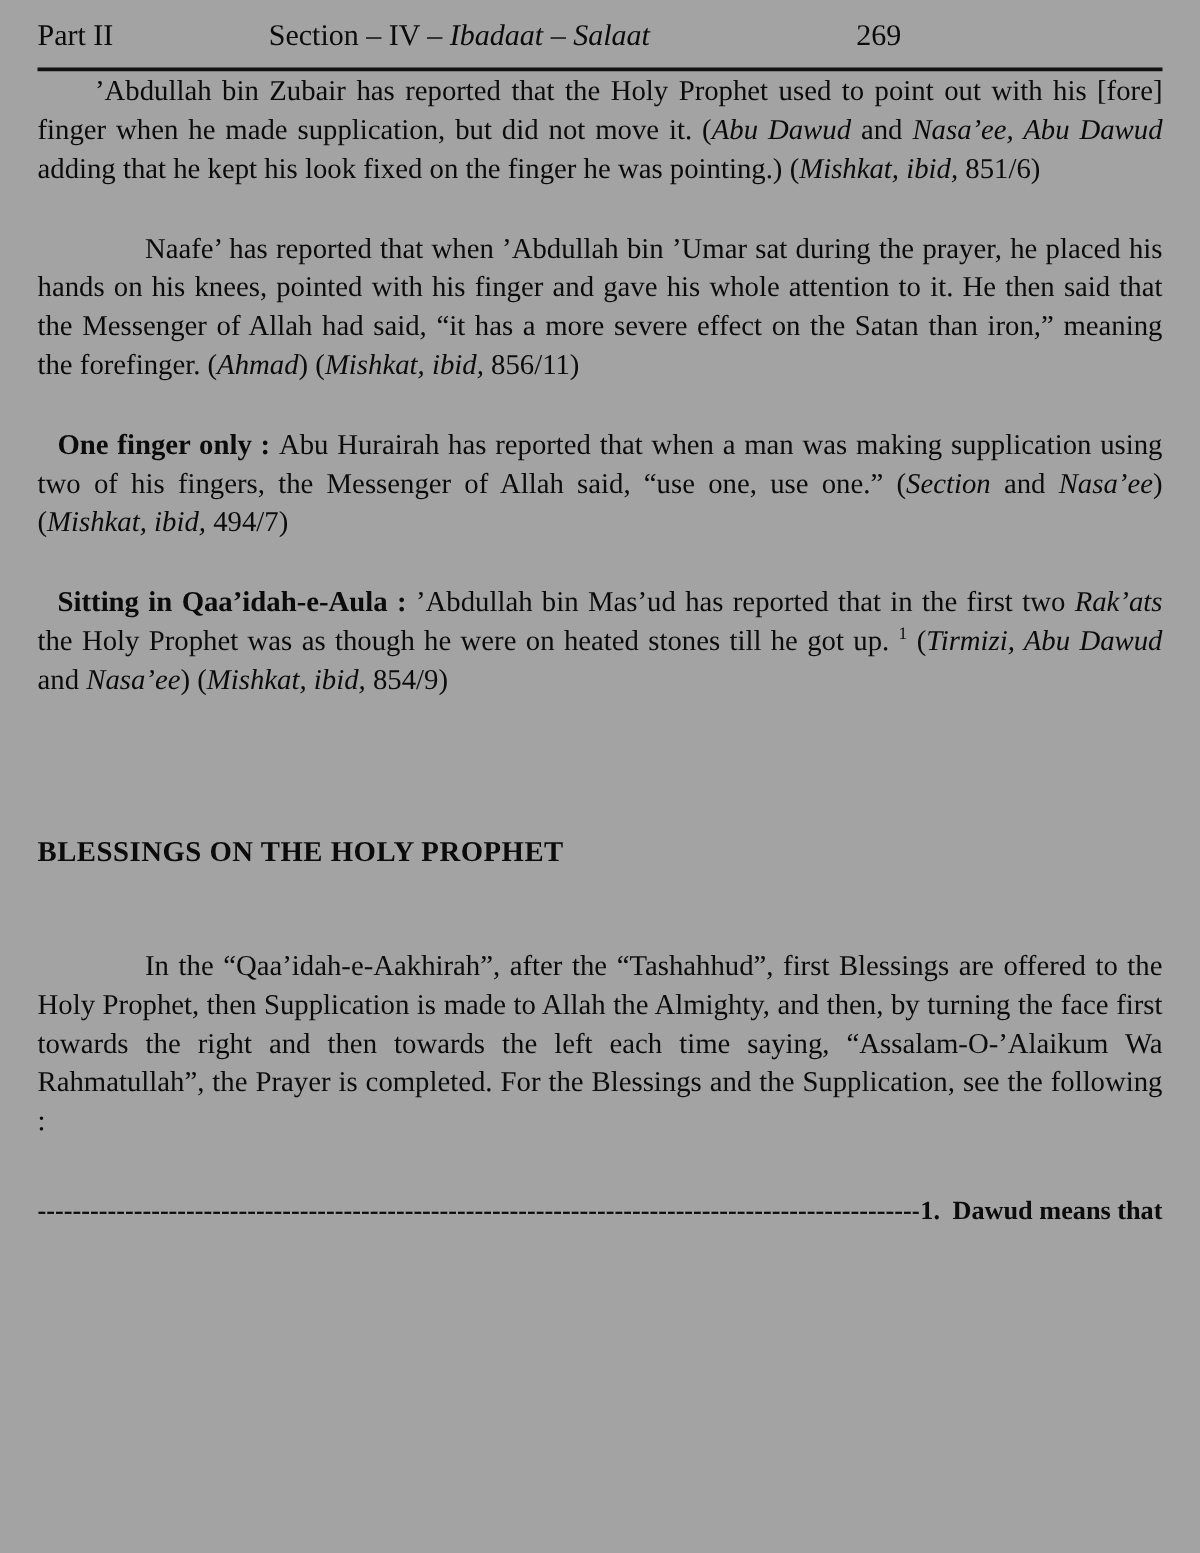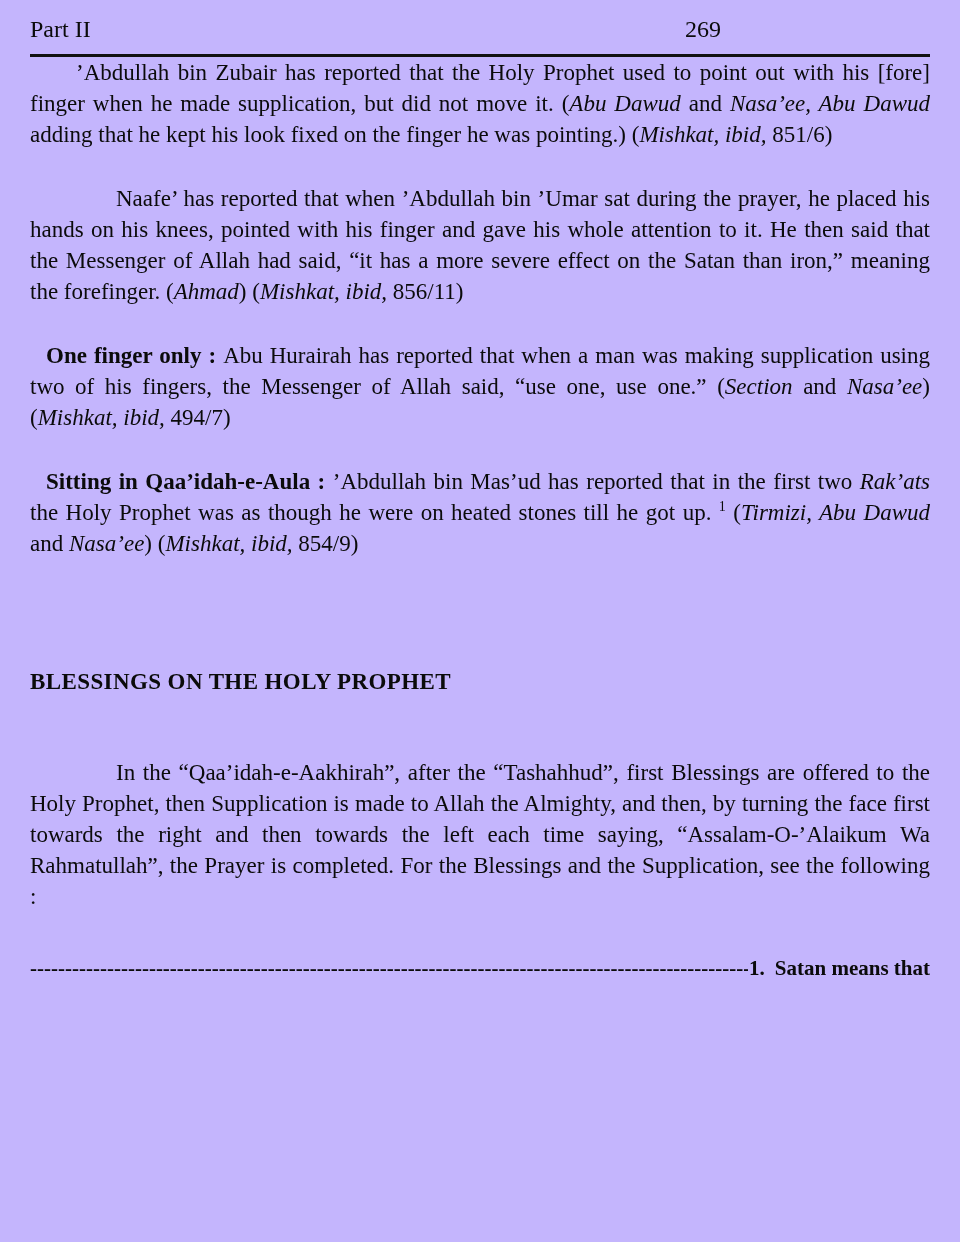--- a/index.html
+++ b/index.html
@@ -1,20 +1,20 @@
 <!DOCTYPE html>
 <html><head>
 <meta charset="utf-8">
 <style>
   html,body{margin:0;padding:0;background:#ffffff;}
   .page{
     width:960px;height:1242px;box-sizing:border-box;
     padding:14px 30px 0 30px;
     font-family:"Liberation Serif", serif;
-    color:#0b0b0b;background:#c4b5fd;position:relative;
+    color:#0b0b0b;background:#a3a3a3;position:relative;
   }
   
   .hdr{position:relative;height:36px;font-size:24px;}
   .hdr-left{position:absolute;left:0;top:2px;}
   .hdr-title{position:absolute;left:185px;top:2px;}
   .hdr-num{position:absolute;left:655px;top:2px;}
   .rule{border:none;border-top:3px solid #111;margin:4px 0 0 0;}
   
   p.para{font-size:23px;line-height:31px;text-align:justify;margin:0 0 33px 0;}
   .first-para{margin-top:32px;}
@@ -35,37 +35,38 @@
   .fn-lead{font-weight:bold;margin-left:10px;}
   .fn-line2{font-weight:bold;}
 </style>
 </head>
 <body>
 
 <div class="page">
 
   <div class="hdr">
     <span class="hdr-left">Part II</span>
+    <span class="hdr-title"><span>Section – IV – </span><span class="i">Ibadaat – Salaat</span></span>
     <span class="hdr-num">269</span>
   </div>
   <hr class="rule">
 
   <p class="para ind-sm first-para"><span>’Abdullah bin Zubair has reported that the Holy Prophet used to point out with his [fore] finger when he made supplication, but did not move it. (</span><span class="i">Abu Dawud</span><span> and </span><span class="i">Nasa’ee, Abu Dawud</span><span> adding that he kept his look fixed on the finger he was pointing.) (</span><span class="i">Mishkat, ibid,</span><span> 851/6)</span></p>
 
   <p class="para ind-lg"><span>Naafe’ has reported that when ’Abdullah bin ’Umar sat during the prayer, he placed his hands on his knees, pointed with his finger and gave his whole attention to it. He then said that the Messenger of Allah had said, “it has a more severe effect on the Satan than iron,” meaning the forefinger. (</span><span class="i">Ahmad</span><span>) (</span><span class="i">Mishkat, ibid,</span><span> 856/11)</span></p>
 
   <p class="para"><span class="b">One finger only : </span><span>Abu Hurairah has reported that when a man was making supplication using two of his fingers, the Messenger of Allah said, “use one, use one.” (</span><span class="i">Section</span><span> and </span><span class="i">Nasa’ee</span><span>) (</span><span class="i">Mishkat, ibid,</span><span> 494/7)</span></p>
 
   <p class="para"><span class="b">Sitting in Qaa’idah-e-Aula : </span><span>’Abdullah bin Mas’ud has reported that in the first two </span><span class="i">Rak’ats</span><span> the Holy Prophet was as though he were on heated stones till he got up. </span><span class="sup">1</span><span>  (</span><span class="i">Tirmizi, Abu Dawud</span><span> and </span><span class="i">Nasa’ee</span><span>) (</span><span class="i">Mishkat, ibid,</span><span> 854/9)</span></p>
 
   <div class="heading">BLESSINGS ON THE HOLY PROPHET</div>
 
   <p class="para ind-lg"><span>In the “Qaa’idah-e-Aakhirah”, after the “Tashahhud”, first Blessings are offered to the Holy Prophet, then Supplication is made to Allah the Almighty, and then, by turning the face first towards the right and then towards the left each time saying, “Assalam-O-’Alaikum Wa Rahmatullah”, the Prayer is completed. For the Blessings and the Supplication, see the following :</span></p>
 
   <div class="footnote">
     <div class="fn-line1">
       <span class="fn-dashes">--------------------------------------------------------------------------------------------------------------</span>
         <span class="fn-num">1.</span>
-        <span class="fn-lead">Satan means that</span>
+        <span class="fn-lead">Dawud means that</span>
     </div>
   </div>
 
 </div>
 
 </body></html>

